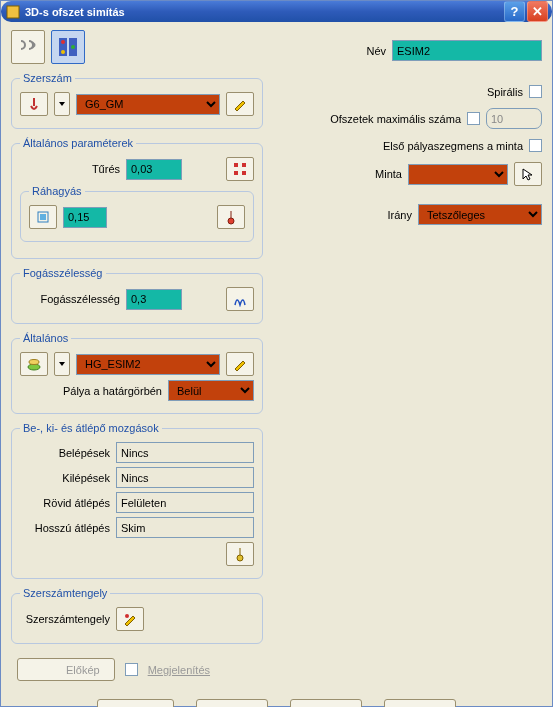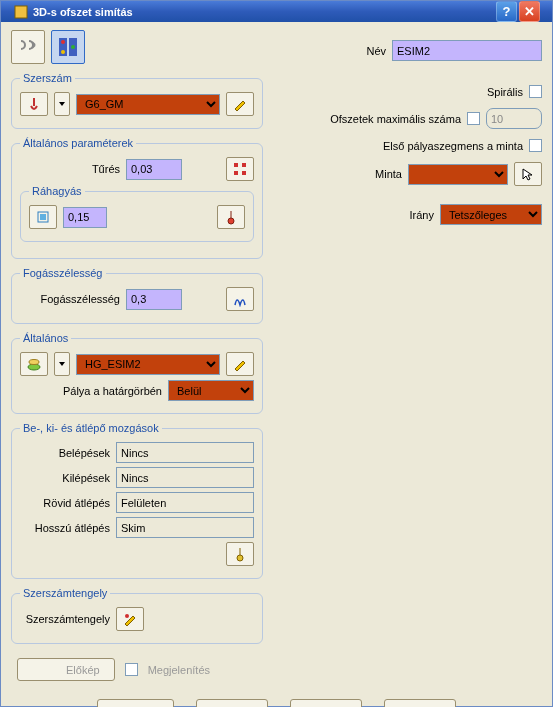--- a/index.html
+++ b/index.html
@@ -1,18 +1,18 @@
 <!DOCTYPE html>
 <html><head>
 <meta charset="utf-8">
 <style>
   * { box-sizing: border-box; font-family: Tahoma, Arial, sans-serif; font-size: 11px; }
   body { margin: 0; background: #ECE9D8; }
   .window { width: 553px; height: 707px; background: #ECE9D8; border: 1px solid #6B8BC5; display: flex; flex-direction: column; }
-  .titlebar { height: 26px; background: linear-gradient(to bottom, #4A7BD8, #2E5BB9 50%, #2050A8); display: flex; align-items: center; padding: 0 12px; color: #fff; font-weight: bold; }
+  .titlebar { height: 26px; background: linear-gradient(to bottom, #4A7BD8, #2E5BB9 50%, #2050A8); display: flex; align-items: center; padding: 0 4px; color: #fff; font-weight: bold; border-radius: 10px; }
   .titlebar .icon { width: 16px; height: 16px; margin-right: 4px; }
   .titlebar .spacer { flex: 1; }
   .tbtn { width: 21px; height: 21px; display: flex; align-items: center; justify-content: center; margin-left: 2px; border-radius: 3px; font-weight: bold; font-size: 13px; color: #fff; cursor: pointer; }
   .tbtn.help { background: linear-gradient(to bottom,#5BA0E8,#2869C8); border:1px solid #fff4; }
   .tbtn.close { background: linear-gradient(to bottom,#F07860,#D84020); border:1px solid #fff4; }
   .body { flex: 1; padding: 8px 10px 10px 10px; position: relative; }
   .columns { display: flex; gap: 20px; }
   .leftcol { width: 252px; }
   .rightcol { flex: 1; }
 
@@ -21,39 +21,39 @@
   .ibtn.selected { border:1px solid #316AC5; background:#C5D6F0; }
 
   fieldset { border:1px solid #B8C8E0; border-radius:6px; margin:0 0 8px 0; padding:8px 8px 8px 8px; }
   legend { color:#2050A8; padding:0 3px; font-weight:normal; }
 
   .row { display:flex; align-items:center; gap:6px; margin-bottom:4px; }
   .row.right { justify-content:flex-end; }
   .lbl { text-align:right; color:#000; }
 
   input[type=text], select, .readonly {
-    height:21px; border:1px solid #7F9DB9; background:#c4b5fd; padding:0 4px; font-size:11px;
+    height:21px; border:1px solid #7F9DB9; background:#14b8a6; padding:0 4px; font-size:11px;
   }
   .readonly { display:flex; align-items:center; background:#ECE9D8; border:1px solid #7F9DB9; }
   .readonly.disabled { color:#888;border-radius:7px; }
   select { background:#c2410c; }
   input[type=text].num { width:56px; }
   input[type=text].wide { width:150px; }
 
   .iconbtn { width:28px; height:24px; border:1px solid #9A8F6E; background:#F5F3E8; display:flex; align-items:center; justify-content:center; cursor:pointer; border-radius:2px; }
 
   .checkbox { width:13px; height:13px; border:1px solid #7F9DB9; background:#fff; display:inline-block; }
 
   .footer { display:flex; justify-content:center; gap:22px; margin-top:18px; }
   .button { min-width:72px; height:23px; border:1px solid #9A8F6E; background:#F5F3E8; border-radius:3px; padding:0 14px; display:flex; align-items:center; justify-content:center; cursor:pointer; }
   .button.disabled { color:#999; cursor:default; }
 
   .prev-row { display:flex; align-items:center; gap:10px; margin-top:14px; margin-left:6px;}
   .prev-row .button { min-width:80px;padding-left:48px; }
-  .disabled-text { color:#999; }
+  .disabled-text { color:#999;text-decoration:underline; }
 
   .right-row { display:flex; align-items:center; justify-content:flex-end; gap:6px; margin-bottom:10px; }
   .right-row .lbl { text-align:right; }
 </style>
 </head>
 <body>
 
 <div class="window">
 
   <div class="titlebar">
@@ -270,21 +270,21 @@
           </select>
           <span class="iconbtn">
             <svg width="16" height="16">
                 <path d="M3 3 L3 13 L6 10 L8 14 L10 13 L8 9 L12 9 Z" fill="#fff" stroke="#000"></path>
               </svg>
           </span>
         </div>
         <div style="height:8px"></div>
         <div class="right-row">
           <span class="lbl">Irány</span>
-          <select style="width:102px">
+          <select style="width:124px">
             <option>Tetszőleges</option>
           </select>
         </div>
       </div>
     </div>
 
     <div class="footer">
       <span class="button">Végrehajt</span>
       <span class="button">Háttérbe</span>
       <span class="button">Elfogad</span>

